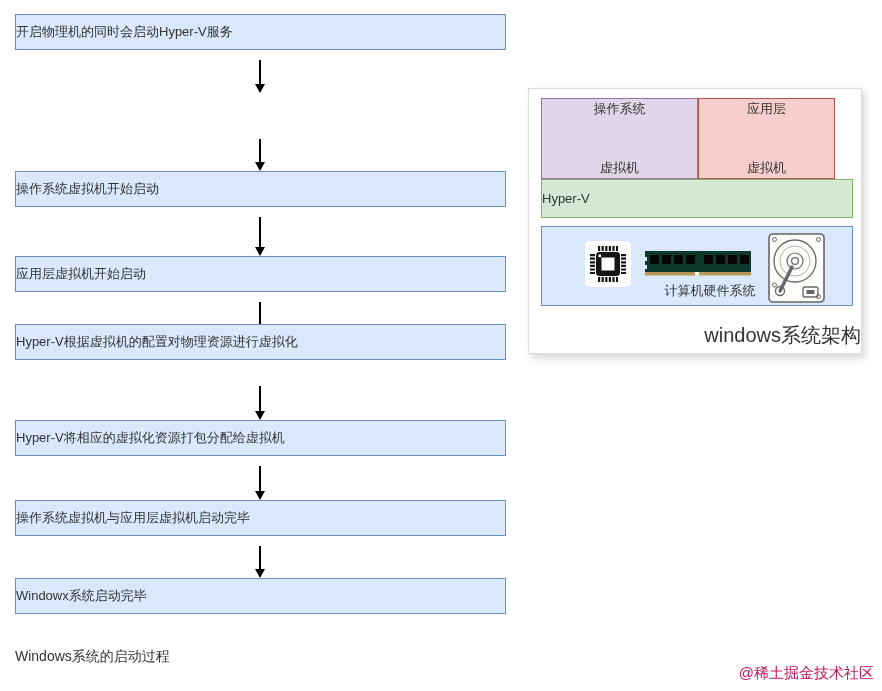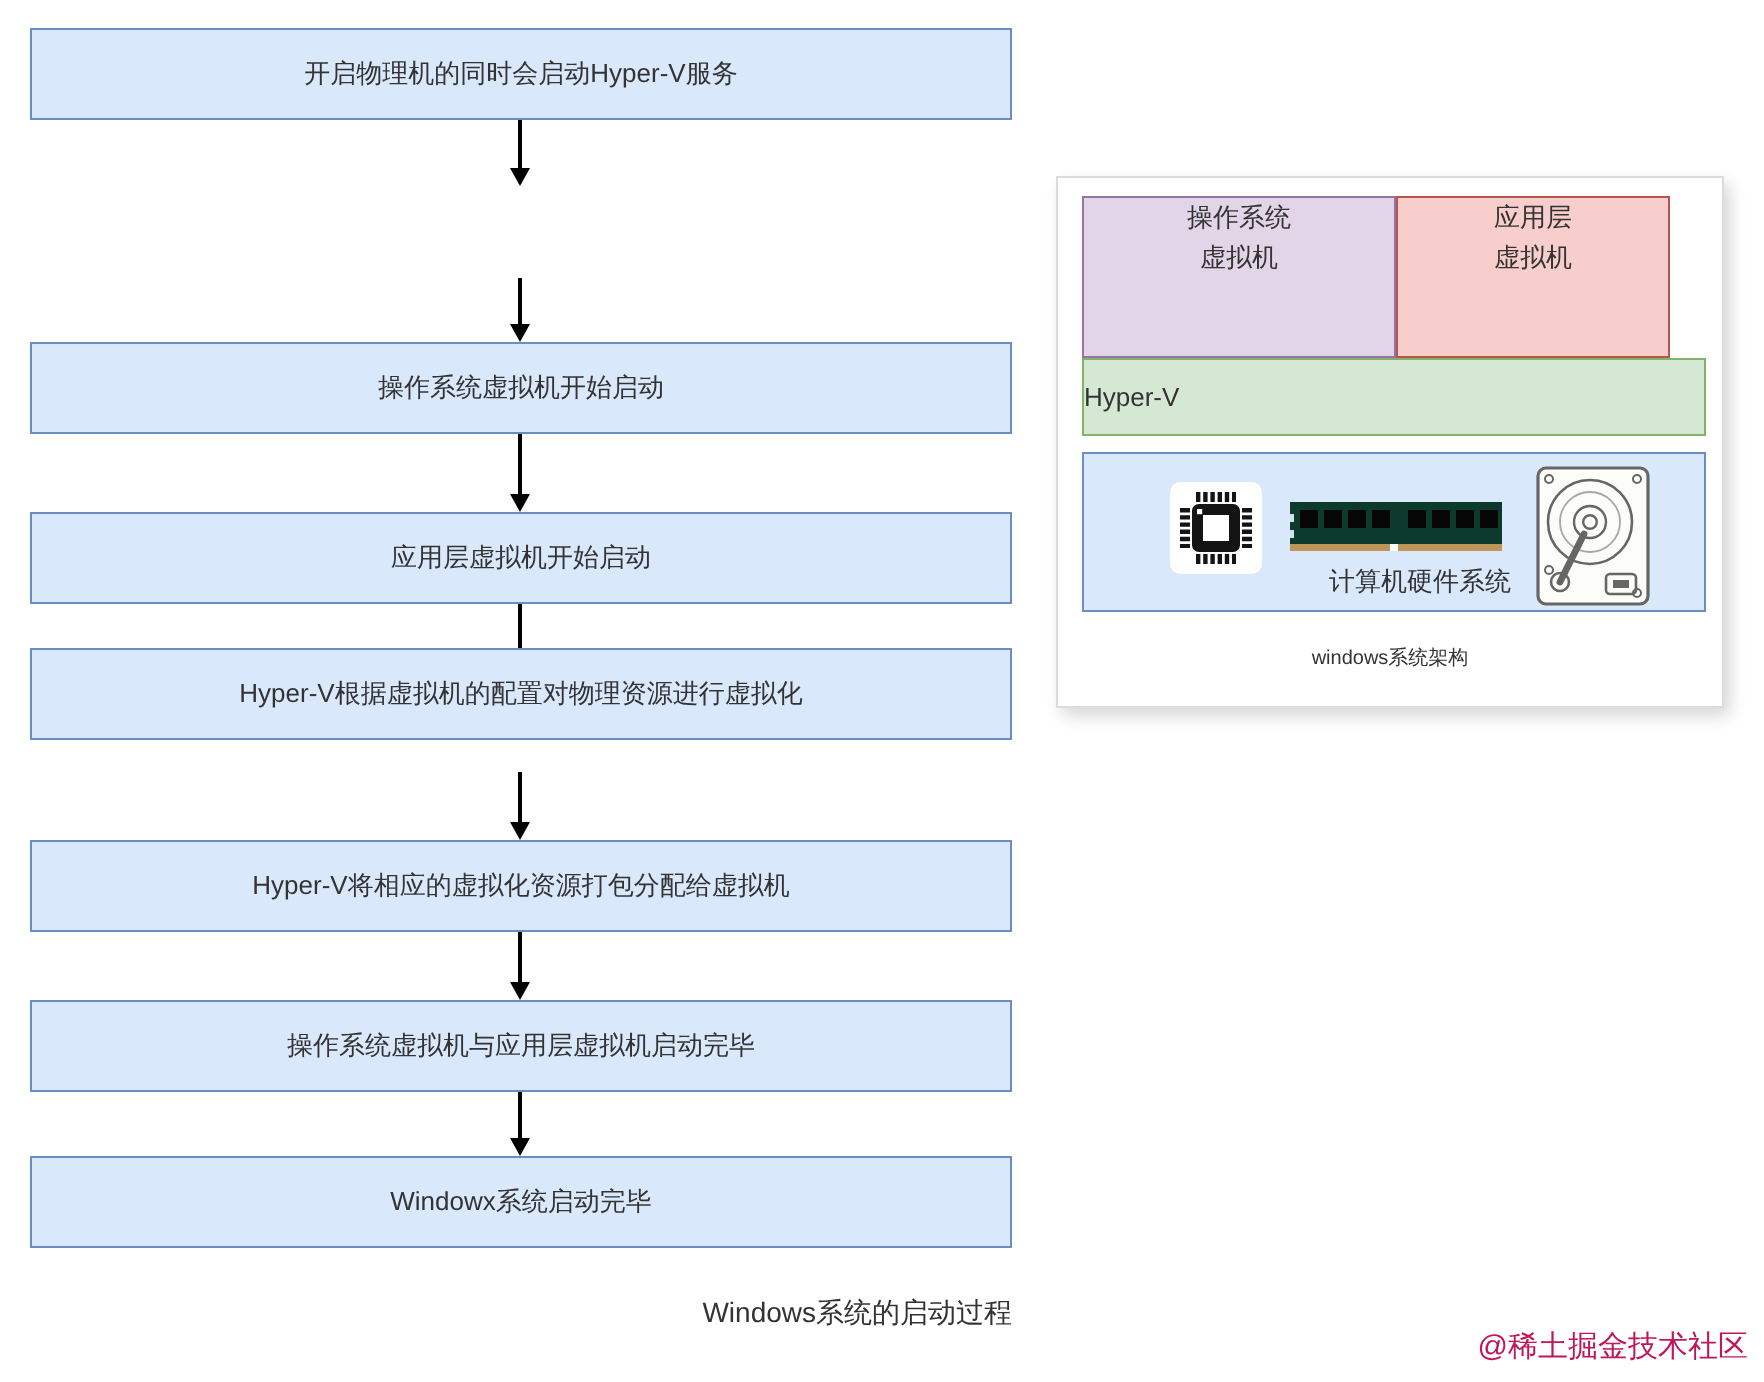--- a/index.html
+++ b/index.html
@@ -11,27 +11,26 @@
     font-family: "Liberation Sans", "DejaVu Sans", sans-serif;
     color: #333333;
     overflow: hidden;
   }
 
   
   .flow-box {
     position: absolute;
     left: 15px;
     width: 491px;
-    height: 46px;
+    height: 36px;
     box-sizing: border-box;
     background: #dae8fc;
     border: 1px solid #6c8ebf;
     display: flex;
     align-items: center;
-    justify-content: center;
     font-size: 13px;
   }
   .flow-arrow {
     position: absolute;
     left: 244px;
     width: 32px;
     display: flex;
     flex-direction: column;
     align-items: center;
   }
@@ -40,42 +39,42 @@
     width: 0; height: 0;
     border-left: 5px solid transparent;
     border-right: 5px solid transparent;
     border-top: 9px solid #000000;
   }
   .flow-caption {
     position: absolute;
     left: 15px;
     top: 648px;
     width: 491px;
-    text-align: right;
+    text-align: left;
     font-size: 14px;
     color: #333333;
   }
 
   
   .arch-card {
     position: absolute;
     left: 528px;
     top: 88px;
     width: 332px;
     height: 264px;
     background: #ffffff;
     border: 1px solid #dcdcdc;
     box-shadow: 3px 4px 8px rgba(0,0,0,0.16);
   }
   .arch-box {
     position: absolute;
     box-sizing: border-box;
     display: flex;
     align-items: center;
-    justify-content: flex-start;
+    justify-content: space-between;
     font-size: 13px;
     color: #333333;
     text-align: center;
   }
   .os-vm  { left: 12px;  top: 9px;  width: 157px; height: 81px; background: #e1d5e7; border: 1px solid #9673a6; flex-direction: column; line-height: 1.55; }
   .app-vm { left: 169px; top: 9px;  width: 137px; height: 81px; background: #f8cecc; border: 1px solid #b85450; flex-direction: column; line-height: 1.55; }
   .hyperv { left: 12px;  top: 90px; width: 312px; height: 39px; background: #d5e8d4; border: 1px solid #82b366; }
   .hardware { left: 12px; top: 137px; width: 312px; height: 80px; background: #dae8fc; border: 1px solid #6c8ebf; font-family: Liberation Serif, serif; }
   .hw-icon { position: absolute; }
   .cpu-icon { left: 43px; top: 14px; }
@@ -84,22 +83,22 @@
   .hw-label {
     position: absolute;
     left: 68px; top: 55px; width: 200px;
     text-align: center;
     font-size: 13px;
     color: #333333;
   }
   .arch-caption {
     position: absolute;
     left: 0; top: 233px; width: 100%;
-    text-align: center;
-    font-size: 10px;
+    text-align: right;
+    font-size: 20px;
     color: #333333;
   }
 
   
   .watermark {
     position: absolute;
     right: 8px;
     bottom: 8px;
     font-size: 15px;
     color: #be185d;

